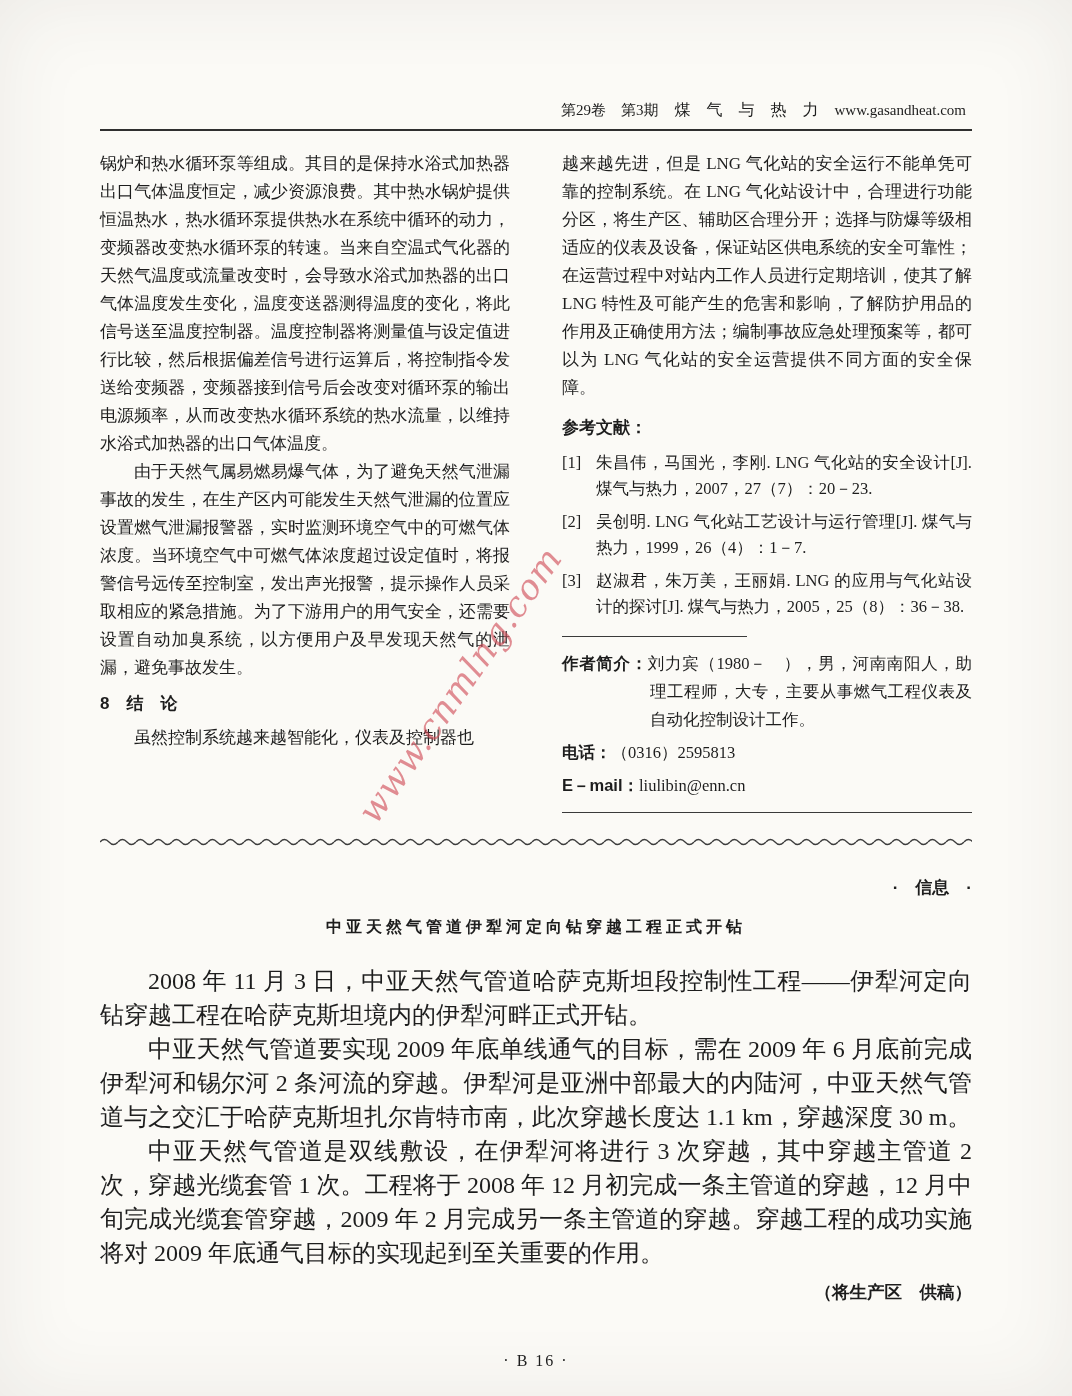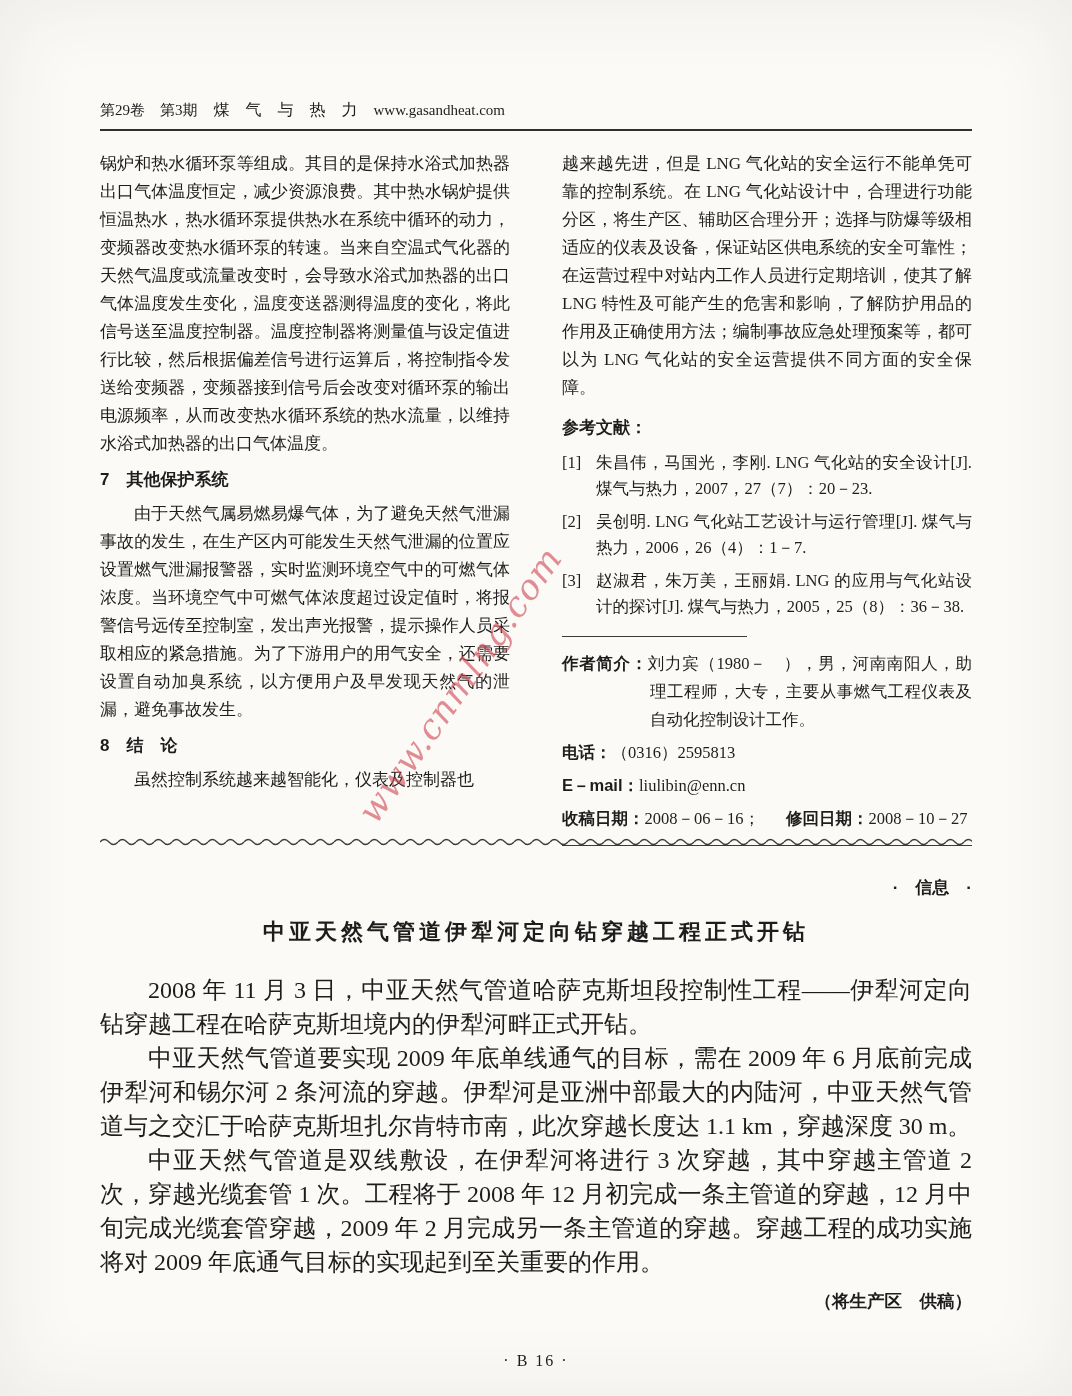--- a/index.html
+++ b/index.html
@@ -9,22 +9,22 @@
     width: 1072px; height: 1396px;
     margin: 0 auto;
     background: #fbfaf6;
     color: #1d1d1d;
     font-family: "Liberation Serif", "DejaVu Serif", serif;
     overflow: hidden;
     box-shadow: inset 0 0 80px rgba(60,55,45,0.08);
   }
   
   .page-header {
-    position: absolute; top: 100px; left: 100px; width: 872px;
-    display: flex; justify-content: flex-start; align-items: baseline;
+    position: absolute; top: 100px; left: 94px; width: 872px;
+    display: flex; justify-content: flex-end; align-items: baseline;
     font-size: 15px;
   }
   .jtitle { letter-spacing: 16px; font-size: 16px; padding-left: 16px; }
   .site { font-size: 15px; }
   .header-rule {
     position: absolute; top: 129px; left: 100px; width: 872px;
     border-top: 2px solid #2f2f2f;
   }
   
   .columns {
@@ -57,21 +57,21 @@
   .dates-rule { border-top: 1.5px solid #3a3a3a; width: 100%; margin-top: 12px; }
   
   .wavy { position: absolute; top: 836px; left: 100px; }
   
   .info { position: absolute; top: 876px; left: 100px; width: 872px; }
   .info-tag {
     font-family: "Liberation Sans", "DejaVu Sans", sans-serif;
     font-weight: bold; font-size: 17px; margin-left: 8px; text-align: right;
   }
   .info-title {
-    text-align: center; font-size: 22px; font-weight: bold;
+    text-align: center; font-size: 16px; font-weight: bold;
     letter-spacing: 4px; margin: 18px 0 26px;
   }
   .info-p {
     margin: 0; font-size: 24px; line-height: 34px;
     text-indent: 2em; text-align: justify;
   }
   .credit { text-align: right; font-weight: bold; font-size: 17.5px; margin-top: 10px; }
   
   .page-num {
     position: absolute; bottom: 26px; left: 0; width: 100%;
@@ -97,53 +97,51 @@
     <span class="vol">第29卷　第3期</span>
     <span class="jtitle">煤气与热力</span>
     <span class="site">www.gasandheat.com</span>
   </header>
   <div class="header-rule"></div>
 
   <div class="columns">
 
     <div class="col">
       <p>锅炉和热水循环泵等组成。其目的是保持水浴式加热器出口气体温度恒定，减少资源浪费。其中热水锅炉提供恒温热水，热水循环泵提供热水在系统中循环的动力，变频器改变热水循环泵的转速。当来自空温式气化器的天然气温度或流量改变时，会导致水浴式加热器的出口气体温度发生变化，温度变送器测得温度的变化，将此信号送至温度控制器。温度控制器将测量值与设定值进行比较，然后根据偏差信号进行运算后，将控制指令发送给变频器，变频器接到信号后会改变对循环泵的输出电源频率，从而改变热水循环系统的热水流量，以维持水浴式加热器的出口气体温度。</p>
-      <h3 class="sec">7　其他保护系统</h3>
       <p class="ind">由于天然气属易燃易爆气体，为了避免天然气泄漏事故的发生，在生产区内可能发生天然气泄漏的位置应设置燃气泄漏报警器，实时监测环境空气中的可燃气体浓度。当环境空气中可燃气体浓度超过设定值时，将报警信号远传至控制室，发出声光报警，提示操作人员采取相应的紧急措施。为了下游用户的用气安全，还需要设置自动加臭系统，以方便用户及早发现天然气的泄漏，避免事故发生。</p>
       <h3 class="sec">8　结　论</h3>
       <p class="ind">虽然控制系统越来越智能化，仪表及控制器也</p>
     </div>
 
     <div class="col">
       <p>越来越先进，但是 LNG 气化站的安全运行不能单凭可靠的控制系统。在 LNG 气化站设计中，合理进行功能分区，将生产区、辅助区合理分开；选择与防爆等级相适应的仪表及设备，保证站区供电系统的安全可靠性；在运营过程中对站内工作人员进行定期培训，使其了解 LNG 特性及可能产生的危害和影响，了解防护用品的作用及正确使用方法；编制事故应急处理预案等，都可以为 LNG 气化站的安全运营提供不同方面的安全保障。</p>
 
       <div class="ref-head">参考文献：</div>
 
       <div class="ref">
         <span class="ref-num">[1]</span>
         <span class="ref-text">朱昌伟，马国光，李刚. LNG 气化站的安全设计[J]. 煤气与热力，2007，27（7）：20－23.</span>
       </div>
       <div class="ref">
         <span class="ref-num">[2]</span>
-        <span class="ref-text">吴创明. LNG 气化站工艺设计与运行管理[J]. 煤气与热力，2006，26（4）：1－7.</span>
+        <span class="ref-text">吴创明. LNG 气化站工艺设计与运行管理[J]. 煤气与热力，1999，26（4）：1－7.</span>
       </div>
       <div class="ref">
         <span class="ref-num">[3]</span>
         <span class="ref-text">赵淑君，朱万美，王丽娟. LNG 的应用与气化站设计的探讨[J]. 煤气与热力，2005，25（8）：36－38.</span>
       </div>
 
       <div class="bio-rule"></div>
 
       <p class="bio"><b>作者简介：</b><span>刘力宾（1980－　），男，河南南阳人，助理工程师，大专，主要从事燃气工程仪表及自动化控制设计工作。</span></p>
 
       <p class="meta"><b>电话：</b><span>（0316）2595813</span></p>
 
       <p class="meta"><b>E－mail：</b><span>liulibin@enn.cn</span></p>
 
-      <p class="meta"><b>收稿日期：</b><span>2008－06－16；</span><span class="gap"></span><b>修回日期：</b><span>2008－10－27</span></p>
 
       <div class="dates-rule"></div>
     </div>
   </div>
 
   <svg class="wavy" width="872" height="12" viewBox="0 0 872 12" aria-hidden="true">
     <defs>
       <pattern id="wv" width="18" height="12" patternUnits="userSpaceOnUse">
         <path d="M0 6 Q4.5 1 9 6 Q13.5 11 18 6" fill="none" stroke="#3c3c3c" stroke-width="1.3"></path>
       </pattern>

